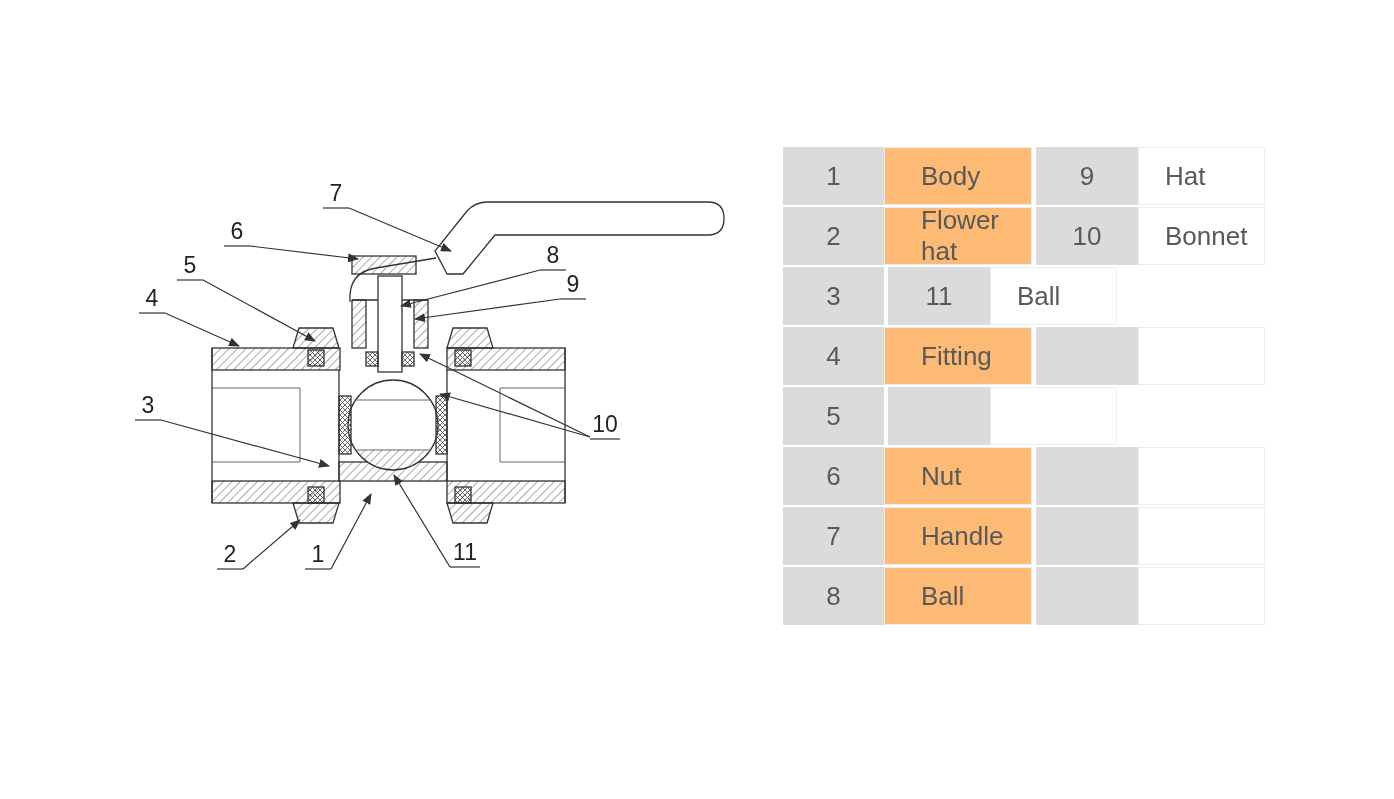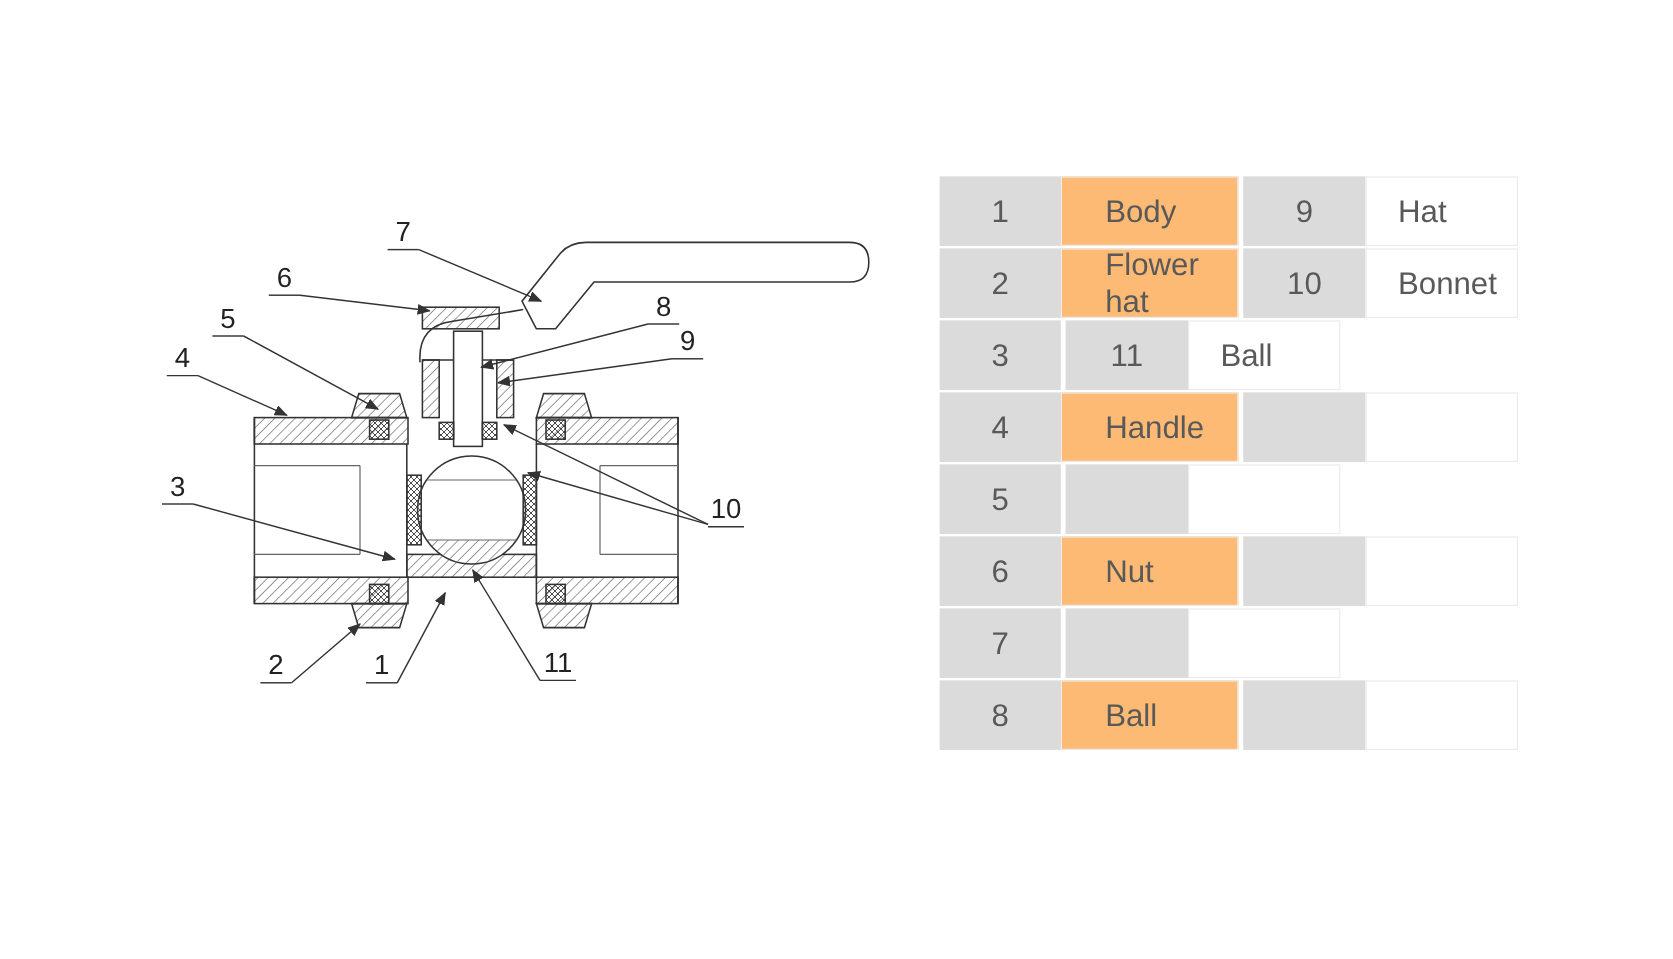--- a/index.html
+++ b/index.html
@@ -156,21 +156,21 @@
 
     <div class="trow">
       <div class="cell numcell">3</div>
       <div class="pairgap"></div>
       <div class="cell numcell2">11</div>
       <div class="cell namecell2">Ball</div>
     </div>
 
     <div class="trow">
       <div class="cell numcell">4</div>
-      <div class="cell namecell">Handle</div>
+      <div class="cell namecell">Fitting</div>
       <div class="pairgap"></div>
       <div class="cell numcell2"></div>
       <div class="cell namecell2"></div>
     </div>
 
     <div class="trow">
       <div class="cell numcell">5</div>
       <div class="pairgap"></div>
       <div class="cell numcell2"></div>
       <div class="cell namecell2"></div>
@@ -179,20 +179,21 @@
     <div class="trow">
       <div class="cell numcell">6</div>
       <div class="cell namecell">Nut</div>
       <div class="pairgap"></div>
       <div class="cell numcell2"></div>
       <div class="cell namecell2"></div>
     </div>
 
     <div class="trow">
       <div class="cell numcell">7</div>
+      <div class="cell namecell">Handle</div>
       <div class="pairgap"></div>
       <div class="cell numcell2"></div>
       <div class="cell namecell2"></div>
     </div>
 
     <div class="trow">
       <div class="cell numcell">8</div>
       <div class="cell namecell">Ball</div>
       <div class="pairgap"></div>
       <div class="cell numcell2"></div>

